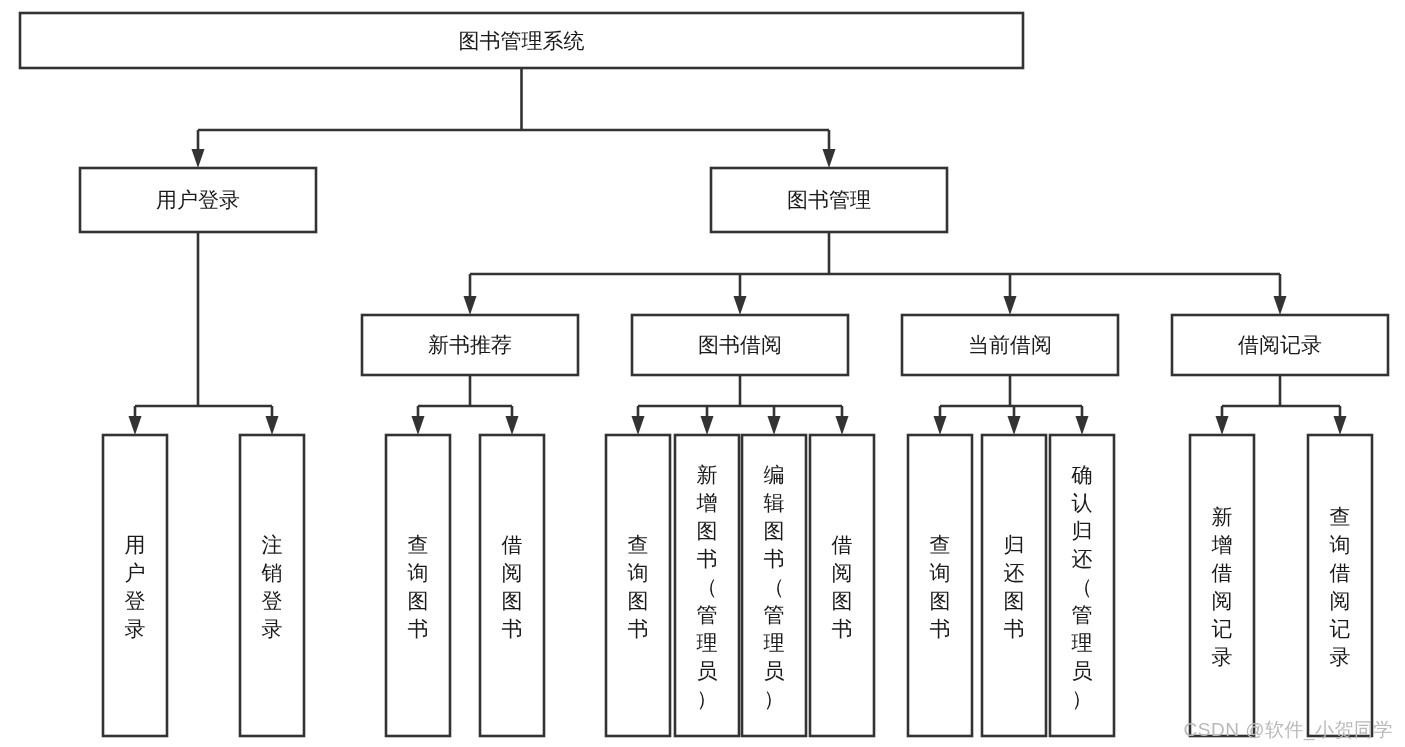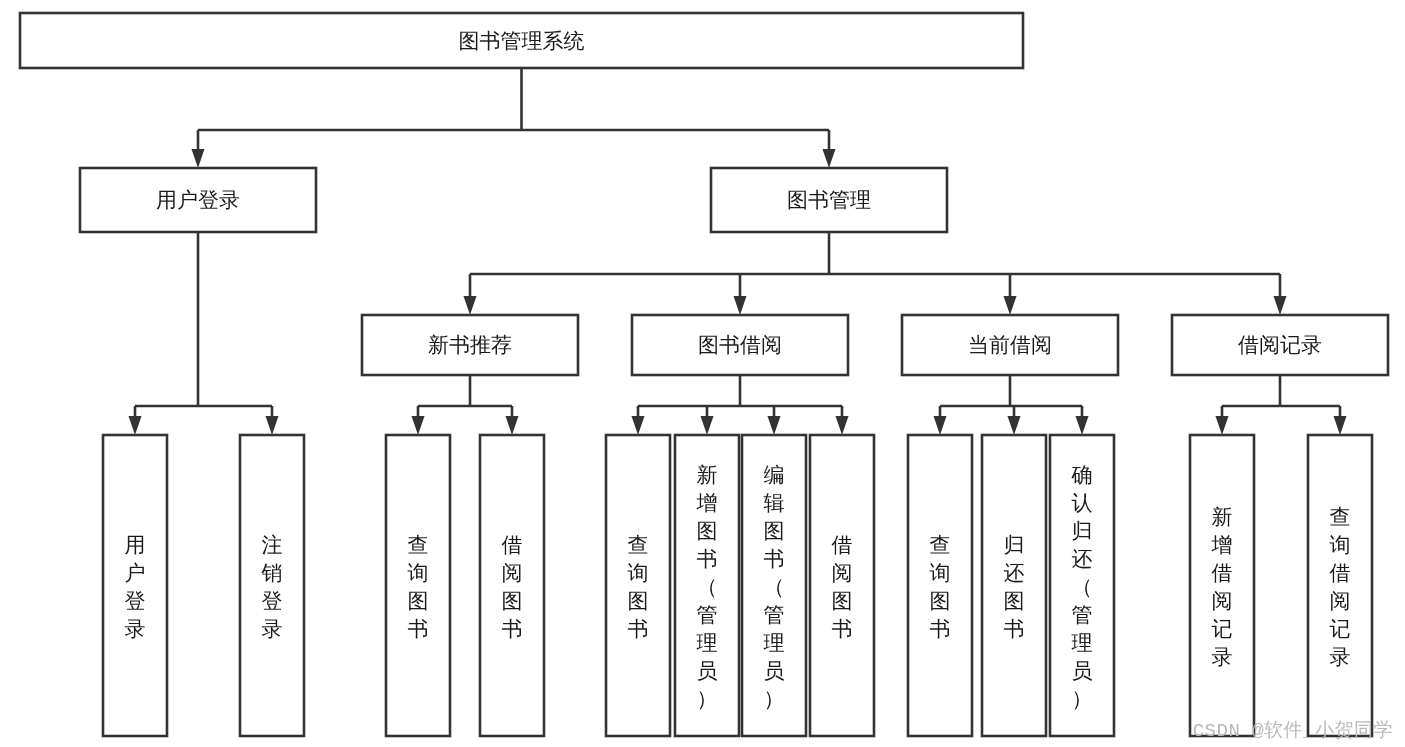--- a/index.html
+++ b/index.html
@@ -53,21 +53,21 @@
   .node-label-v {
     font-family: "DejaVu Sans", "Liberation Sans", sans-serif;
     font-size: 21px;
     fill: #1a1a1a;
     text-anchor: middle;
   }
   .watermark-text {
     position: absolute;
     right: 12px;
     bottom: 4px;
-    font-family: Liberation Mono, monospace;
+    font-family: Liberation Sans, sans-serif;
     font-size: 19px;
     color: #b9b9b9;
     white-space: nowrap;
     letter-spacing: 0.5px;
     user-select: none;
   }
 </style>
 </head>
 <body>
 

